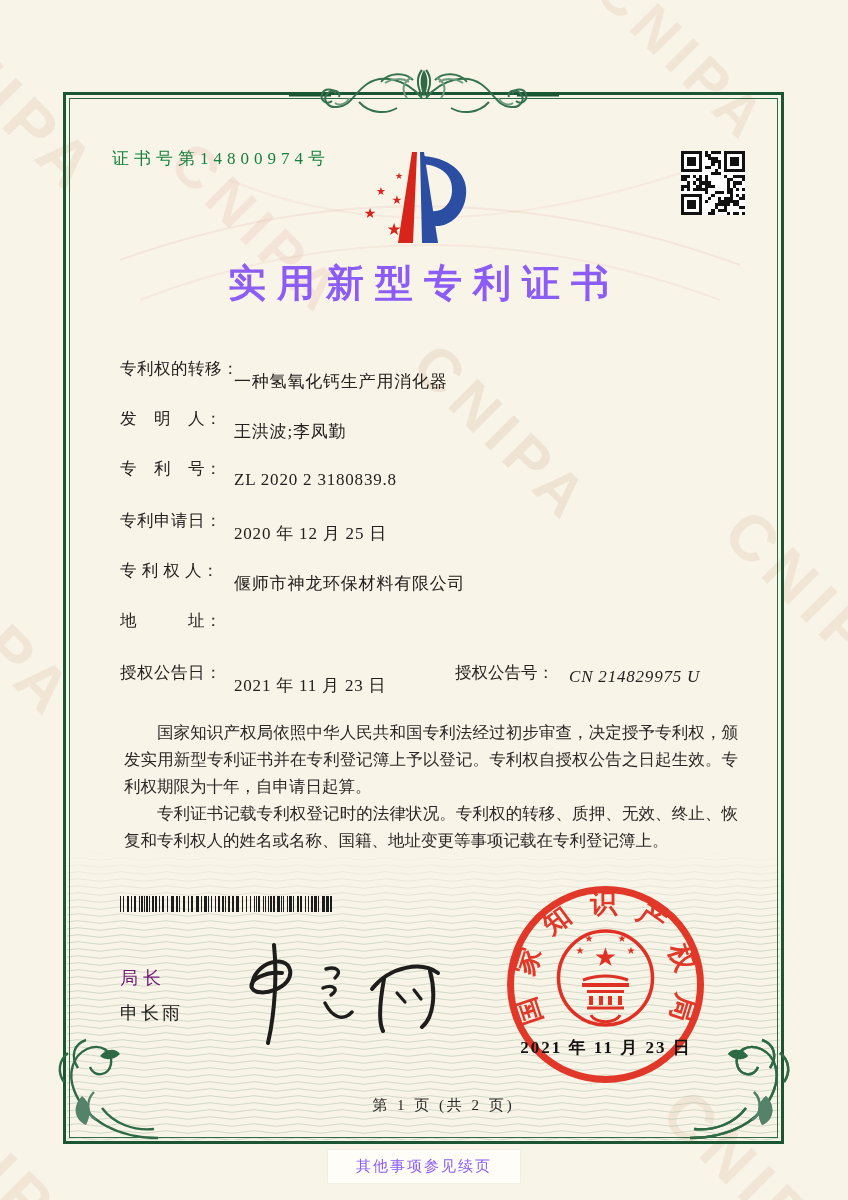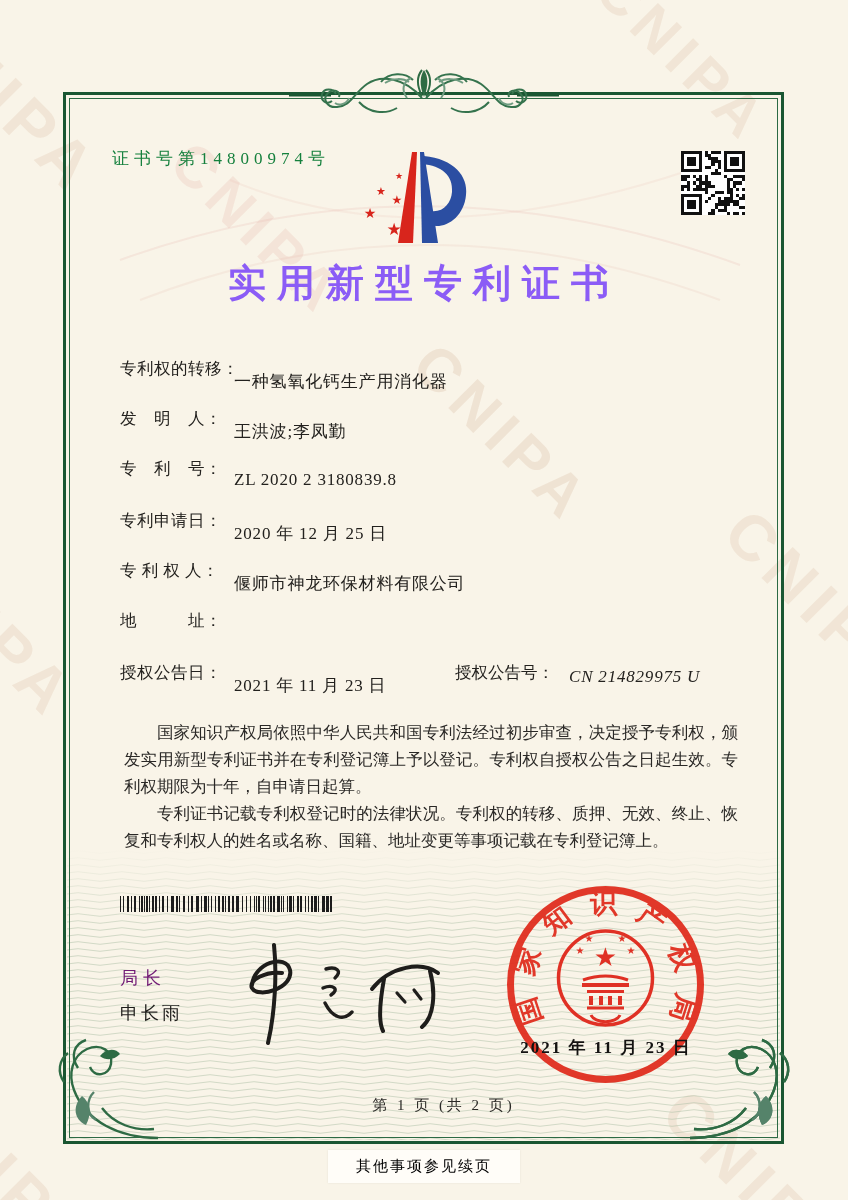--- a/index.html
+++ b/index.html
@@ -46,21 +46,21 @@
   .director-label{left:120px; top:966px; font-family:"Liberation Sans","DejaVu Sans",sans-serif;
     font-size:18px; letter-spacing:5px; color:#701a75;}
   .director-name{left:120px; top:1001px; font-family:Liberation Sans, sans-serif;
     font-size:18px; letter-spacing:3px; color:#1d1c1a;}
   .signature{left:222px; top:933px;}
   .seal{left:503px; top:882px; z-index:4;}
   .seal-date{left:500px; top:1036px; width:212px; text-align:center; z-index:5;
     font-size:17px; letter-spacing:2px; color:#141312; font-weight:bold;}
   .page-num{left:0; right:0; top:1096px; text-align:center; font-size:15px; letter-spacing:3px; color:#2a2926;padding-left:39px;}
   .cont-box{left:328px; top:1150px; width:192px; height:33px; background:#fffdf8;
-    text-align:center; line-height:33px; font-size:15px; letter-spacing:2px; color:#000000;
+    text-align:center; line-height:33px; font-size:15px; letter-spacing:2px; color:#8b5cf6;
     box-shadow:0 0 2px rgba(0,0,0,0.08);}
 </style>
 </head>
 <body>
 
 <div class="page">
 
   <div class="wm" style="left:-55px; top:-15px; font-size:66px;">CNIPA</div>
   <div class="wm" style="left:205px; top:128px; font-size:58px; color:rgba(228,178,168,0.24);">CNIPA</div>
   <div class="wm" style="left:630px; top:-45px; font-size:58px;">CNIPA</div>

